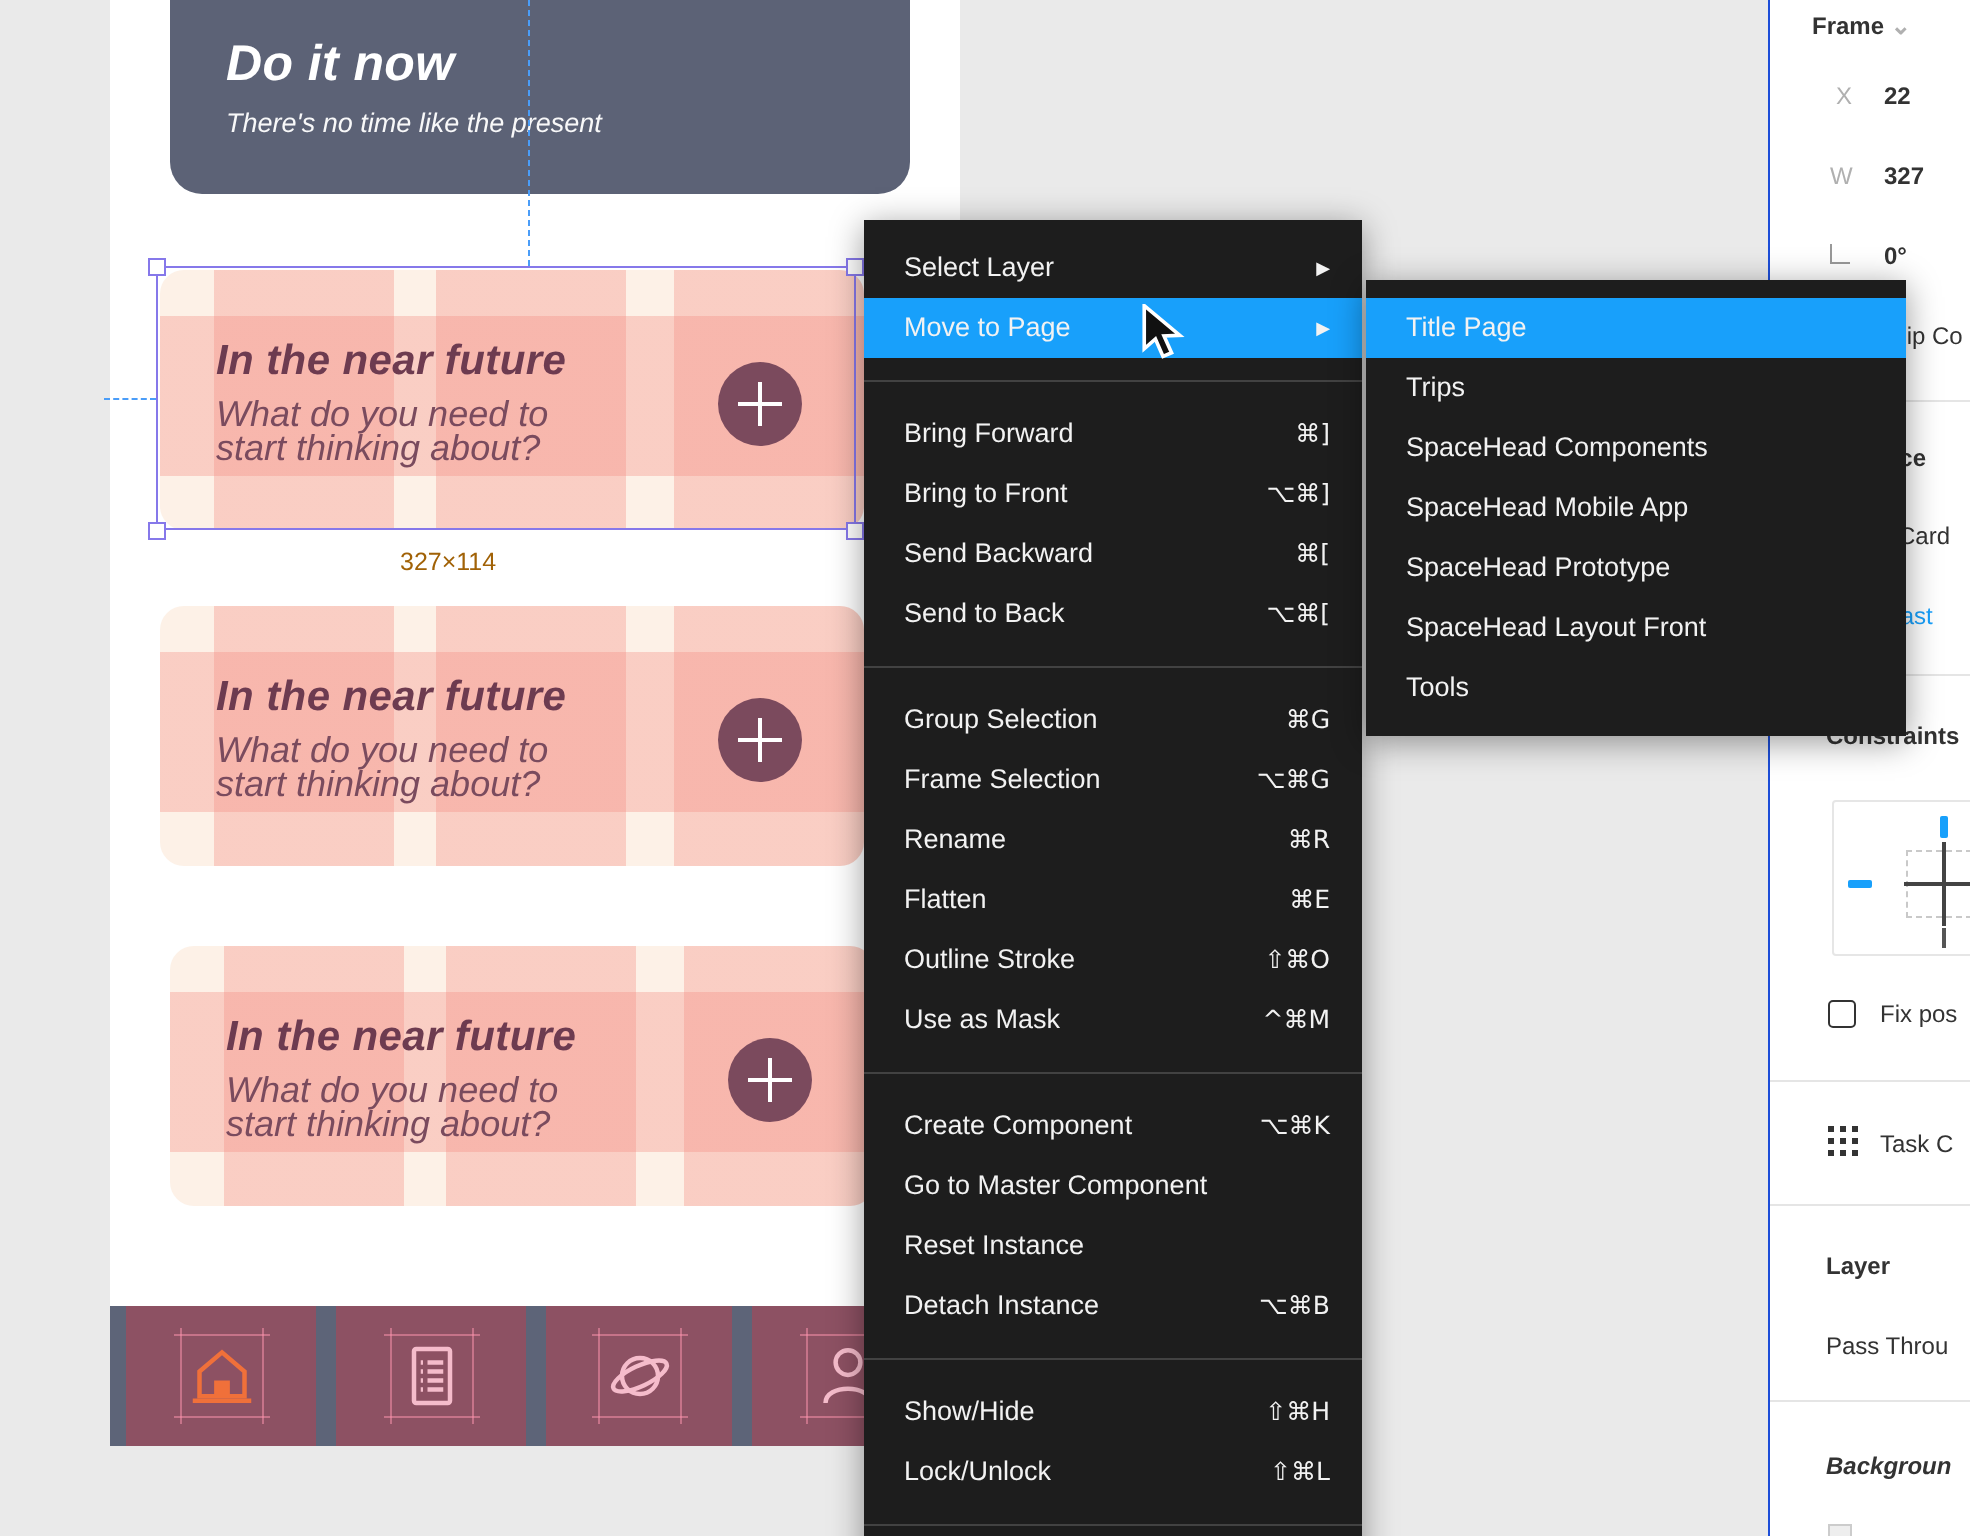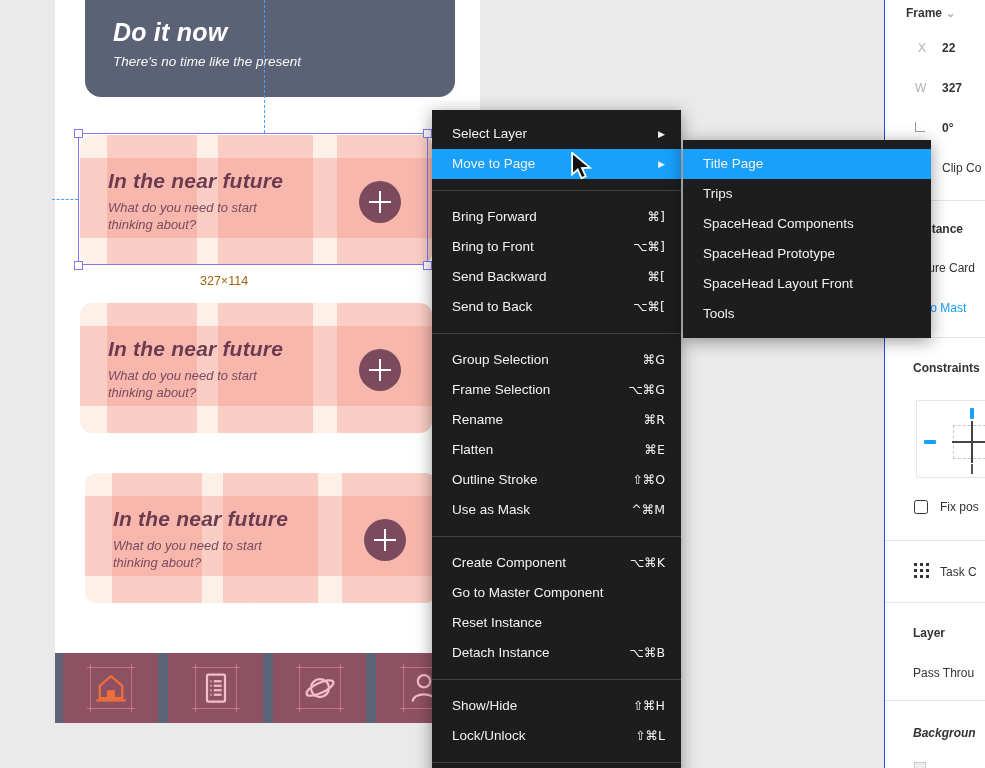--- a/index.html
+++ b/index.html
@@ -16,21 +16,21 @@
   .hero-sub { position:absolute; left:28px; top:72px; font-size:13.5px; opacity:.96; }
 
   .pcard { position:absolute; width:352px; height:130px; border-radius:12px; overflow:hidden;
     background-color:#fdf1e7;
     background-image:
       linear-gradient(180deg, rgba(243,138,128,0) 0 23px, rgba(243,138,128,.34) 23px 103px, rgba(243,138,128,0) 103px 100%),
       linear-gradient(90deg, rgba(243,138,128,0) 0 27px, rgba(243,138,128,.34) 27px 117px, rgba(243,138,128,0) 117px 138px,
         rgba(243,138,128,.34) 138px 233px, rgba(243,138,128,0) 233px 257px, rgba(243,138,128,.34) 257px 100%);
   }
   .pcard .t { position:absolute; left:28px; top:34px; font-size:21px; font-weight:bold; color:#6d3b50; letter-spacing:.2px; }
-  .pcard .s { position:absolute; left:28px; top:64px; font-size:13px; line-height:17px; color:#7a4b5e; width:190px; }
+  .pcard .s { position:absolute; left:28px; top:64px; font-size:18px; line-height:17px; color:#7a4b5e; width:190px; }
   .plus-btn { position:absolute; left:279px; top:46px; width:42px; height:42px; border-radius:50%; background:#7b4a5d; }
   .plus-btn:before { content:""; position:absolute; left:10px; top:20px; width:22px; height:2px; background:#fff; }
   .plus-btn:after  { content:""; position:absolute; left:20px; top:10px; width:2px; height:22px; background:#fff; }
 
   
   .navbar { position:absolute; left:0; top:653px; width:425px; height:70px; background:#5d6478; overflow:hidden; }
   .navcell { position:absolute; top:0; height:70px; width:95px; background:#8d5163; }
   .navicon { position:absolute; top:17px; width:36px; height:36px; }
   .g { position:absolute; background:rgba(255,150,175,.5); }
   .gv { width:1px; height:48px; top:-6px; }
@@ -47,21 +47,21 @@
   
   .menu { position:absolute; left:432px; top:110px; width:249px; height:700px; background:#1d1d1d;
     padding-top:9px; box-shadow:0 3px 16px rgba(0,0,0,.4); z-index:30; }
   .mi { height:30px; line-height:30px; padding:0 16px 0 20px; color:#f2f2f2; font-size:13.5px;
     display:flex; justify-content:space-between; align-items:center; }
   .mi .sc { font-family:"DejaVu Sans", sans-serif; font-size:12.5px; color:#f2f2f2; }
   .mi .arr { font-size:9px; color:#f2f2f2; }
   .mi.hl { background:#18a0fb; }
   .msep { height:1px; background:#424242; margin:11px 0; }
 
-  .submenu { position:absolute; left:683px; top:140px; width:248px; background:#1d1d1d;
+  .submenu { position:absolute; left:683px; top:140px; width:270px; background:#1d1d1d;
     padding:9px 0; box-shadow:0 3px 16px rgba(0,0,0,.4); z-index:40; }
   .smi { height:30px; line-height:30px; padding:0 16px 0 20px; color:#f2f2f2; font-size:13.5px; }
   .smi.hl { background:#18a0fb; }
 
   
   .panel { position:absolute; left:884px; top:0; width:101px; height:768px; background:#fff;
     border-left:1px solid #1d4ed8; z-index:20; overflow:hidden; font-size:12px; color:#333; }
   .p-abs { position:absolute; white-space:nowrap; }
   .p-head { font-weight:bold; color:#333; }
   .p-gray { color:#b0b0b0; }
@@ -260,20 +260,21 @@
       <span>Lock/Unlock</span>
       <span class="sc">⇧⌘L</span>
     </div>
     <div class="msep"></div>
   </div>
 
   <div class="submenu">
     <div class="smi hl">Title Page</div>
     <div class="smi">Trips</div>
     <div class="smi">SpaceHead Components</div>
+    <div class="smi">SpaceHead Mobile App</div>
     <div class="smi">SpaceHead Prototype</div>
     <div class="smi">SpaceHead Layout Front</div>
     <div class="smi">Tools</div>
   </div>
 
   <div class="panel">
     <div class="p-abs" style="left:21px; top:6px; font-weight:bold;">
       <span>Frame</span>
       <span class="p-gray">⌄</span>
     </div>

